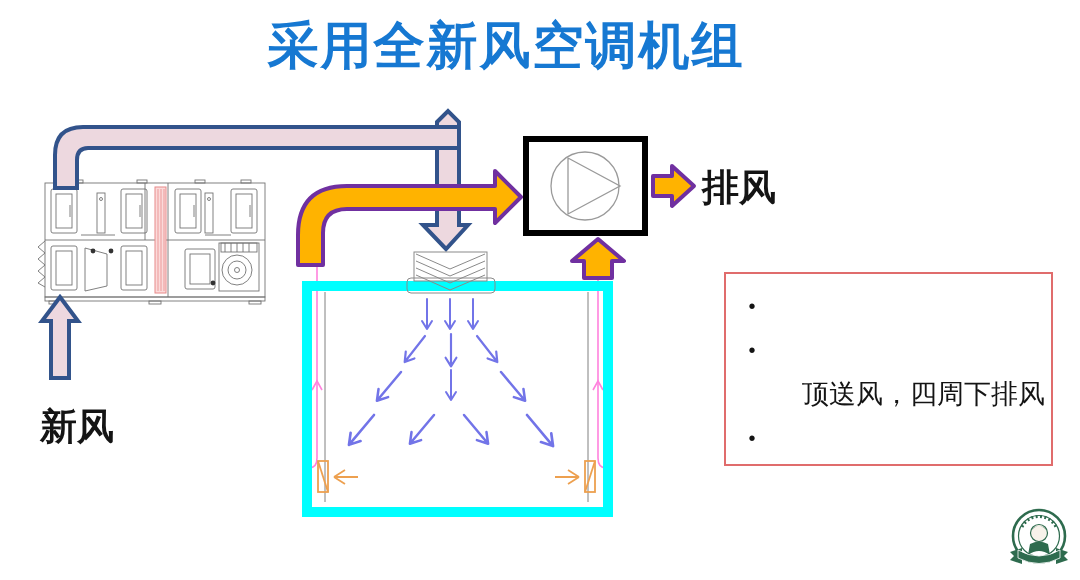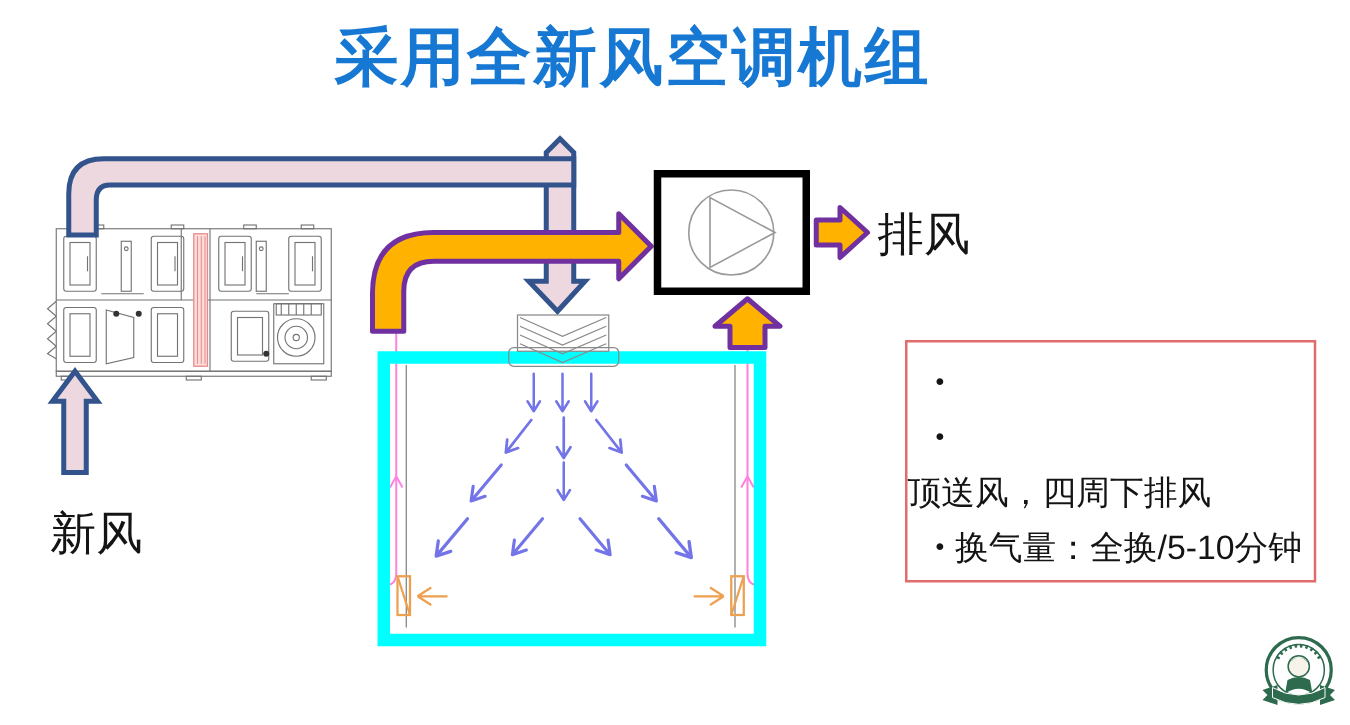--- a/index.html
+++ b/index.html
@@ -5,35 +5,35 @@
   html,body{margin:0;padding:0;}
   body{
     width:1080px;height:580px;position:relative;background:#ffffff;
     font-family:"Liberation Sans","DejaVu Sans",sans-serif;overflow:hidden;
   }
   .slide-title{
     position:absolute;top:12px;left:0;width:1012px;text-align:center;
     font-size:51px;font-weight:bold;letter-spacing:2px;color:var(--title_blue);
   }
   .flow-label{
-    position:absolute;color:var(--text_black);font-size:37px;font-weight:400;white-space:nowrap;
+    position:absolute;color:var(--text_black);font-size:37px;font-weight:700;white-space:nowrap;
   }
   .label-fresh{left:40px;top:402px;}
   .label-exhaust{left:702px;top:163px;}
   .notes-box{
     position:absolute;left:724px;top:272px;width:329px;height:194px;
     border:2px solid var(--note_border);box-sizing:border-box;
     padding-top:10px;background:#fff;
   }
   .note-line{
     display:flex;align-items:center;height:44px;
     font-size:27px;color:var(--text_black);white-space:nowrap;
   }
   .note-bullet{width:24px;margin-left:14px;font-size:20px;text-align:center;flex:none;}
-  .note-line.indent{}
+  .note-line.indent{padding-left:76px;}
   svg{position:absolute;left:0;top:0;}
   .cad{stroke:var(--cad_gray);fill:none;stroke-width:0.9;}
   .cad-fill{stroke:var(--cad_gray);fill:#ffffff;stroke-width:0.9;}
   .coil{stroke:var(--coil_red);fill:#fbdada;stroke-width:1;}
   .coil-line{stroke:var(--coil_red);fill:none;stroke-width:0.8;}
   .duct{fill:var(--duct_pink);stroke:var(--duct_border);stroke-width:4;}
   .oarrow{fill:var(--orange);stroke:var(--purple);stroke-width:4;stroke-linejoin:round;}
   .room-border{fill:none;stroke:var(--cyan);stroke-width:10;}
   .flow{stroke:var(--flow_blue);stroke-width:2;fill:none;stroke-linecap:round;}
   .ret{stroke:var(--magenta);stroke-width:1.6;fill:none;}
@@ -221,15 +221,14 @@
   </div>
   <div class="note-line">
     <span class="note-bullet">•</span>
   </div>
   <div class="note-line indent">
 
     <span>顶送风，四周下排风</span>
   </div>
   <div class="note-line">
     <span class="note-bullet">•</span>
-    <span>换气量：全换/5-10分钟</span>
   </div>
 </div>
 
 </body></html>

